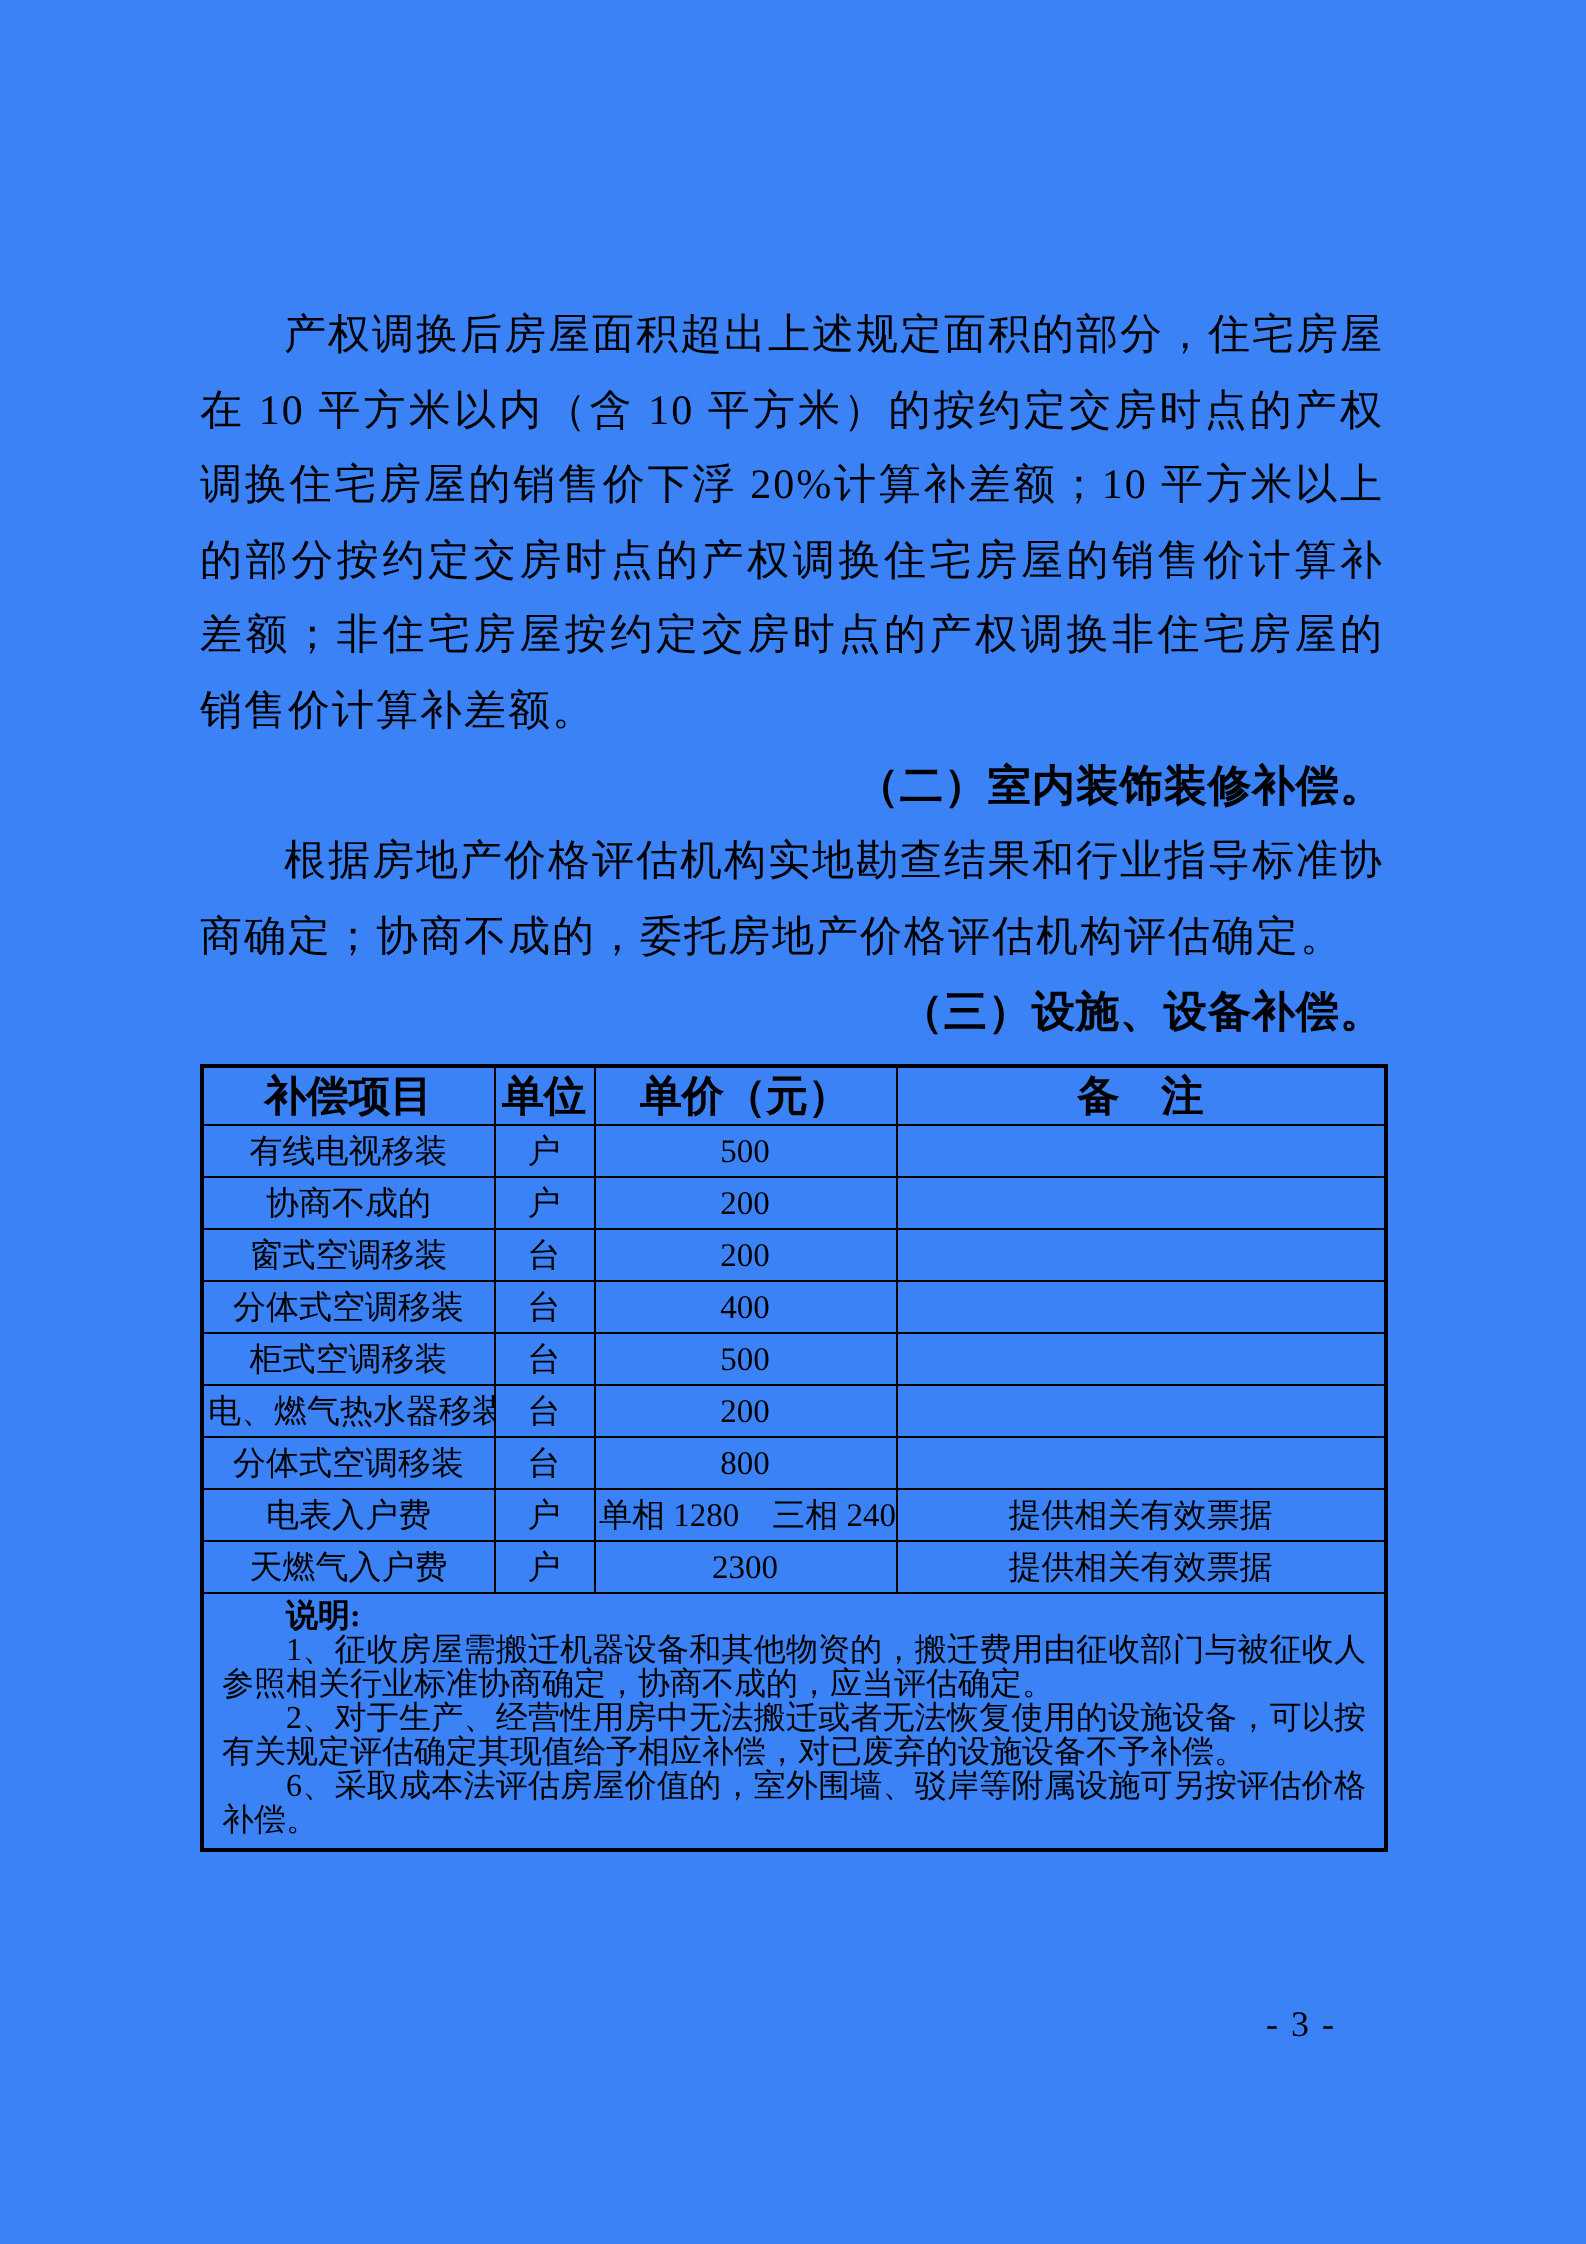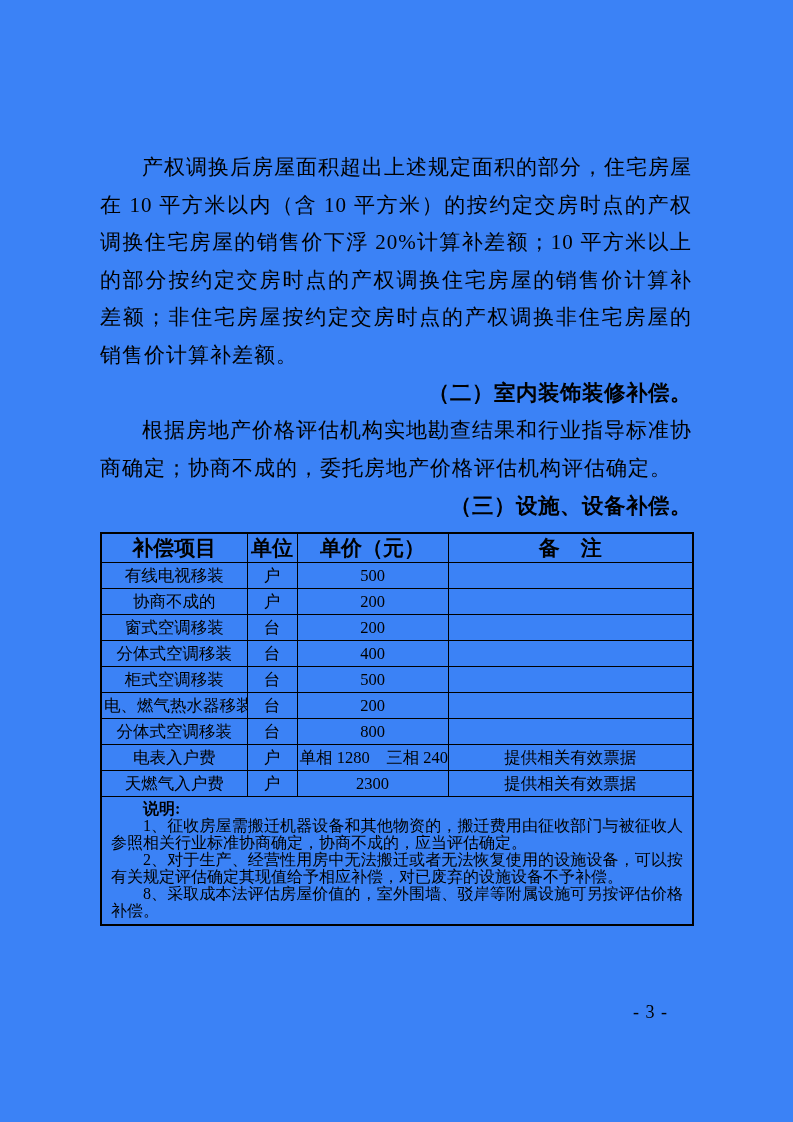--- a/index.html
+++ b/index.html
@@ -164,21 +164,21 @@
           <td>天燃气入户费</td>
           <td>户</td>
           <td>2300</td>
           <td>提供相关有效票据</td>
         </tr>
         <tr>
           <td class="notes-cell" colspan="4">
             <p class="note-line notes-label">说明:</p>
             <p class="note-line">1、征收房屋需搬迁机器设备和其他物资的，搬迁费用由征收部门与被征收人参照相关行业标准协商确定，协商不成的，应当评估确定。</p>
             <p class="note-line">2、对于生产、经营性用房中无法搬迁或者无法恢复使用的设施设备，可以按有关规定评估确定其现值给予相应补偿，对已废弃的设施设备不予补偿。</p>
-            <p class="note-line">8、采取成本法评估房屋价值的，室外围墙、驳岸等附属设施可另按评估价格补偿。</p>
+            <p class="note-line">6、采取成本法评估房屋价值的，室外围墙、驳岸等附属设施可另按评估价格补偿。</p>
           </td>
         </tr>
       </tbody>
     </table>
   </div>
 
   <div class="page-num">- 3 -</div>
 </div>
 
 </body></html>

